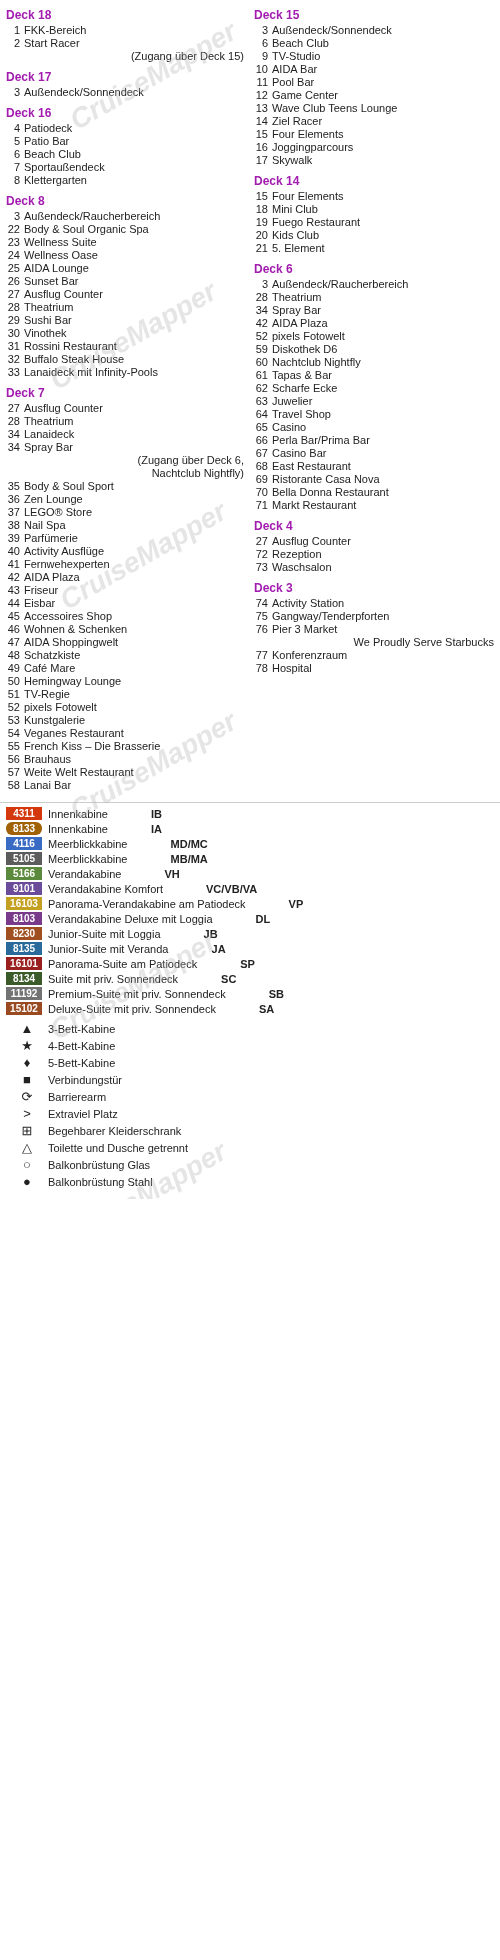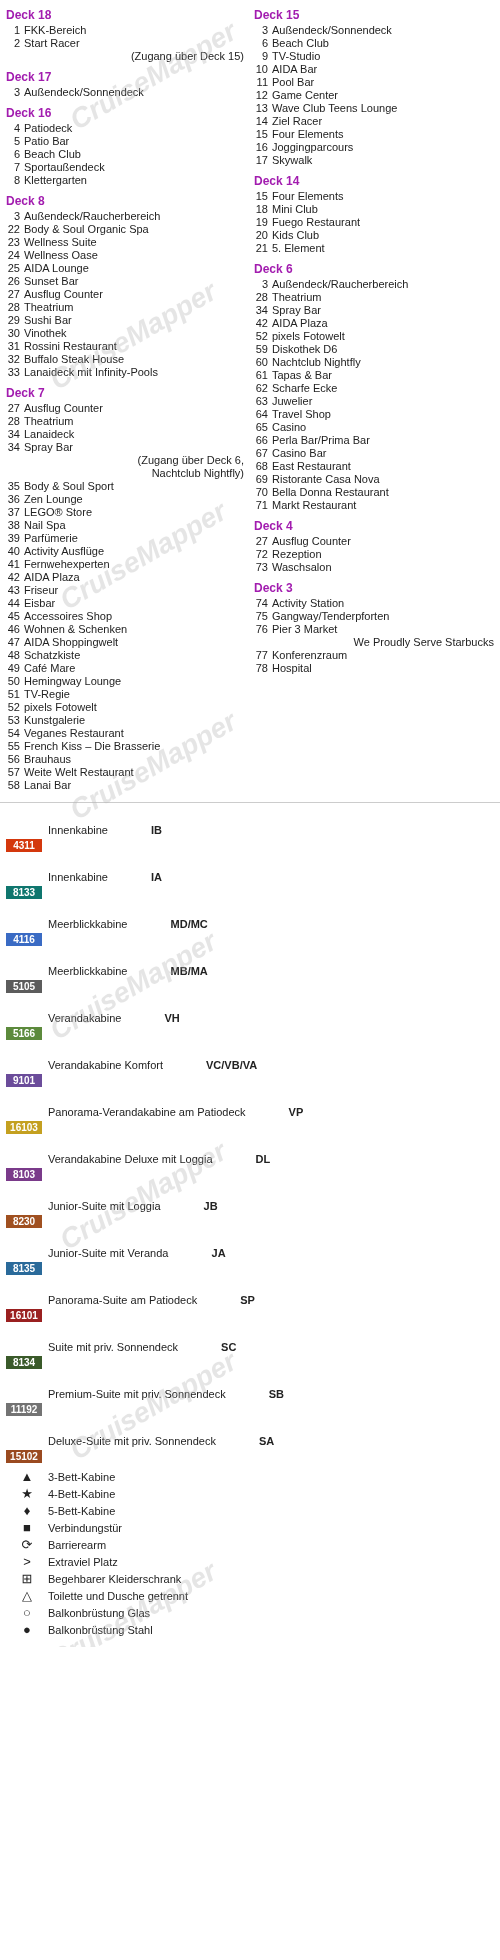--- a/index.html
+++ b/index.html
@@ -79,21 +79,20 @@
     .cabin-badge {
       display: inline-block;
       padding: 1px 4px;
       font-size: 10px;
       font-weight: bold;
       color: #fff;
       min-width: 36px;
       text-align: center;
       margin-right: 6px;
       flex-shrink: 0;
-      margin-top: 32px;
     }
     .cabin-label {
       font-size: 11px;
       color: #222;
     }
     .cabin-label b {
       font-weight: bold;
       margin-left: 40px;
     }
     .symbol-row {
@@ -524,21 +523,21 @@
     </div>
 </div>
 
 <div class="legend-section">
   <div id="cabin-legend">
       <div class="legend-row">
         <span class="cabin-badge" style="background-color: rgb(212, 56, 13);">4311</span>
         <span class="cabin-label">Innenkabine <b>IB</b></span>
       </div>
       <div class="legend-row">
-        <span class="cabin-badge" style="background-color: #0f766e;">8133</span>
+        <span class="cabin-badge" style="background-color: #a16207; border-radius: 6px;">8133</span>
         <span class="cabin-label">Innenkabine <b>IA</b></span>
       </div>
       <div class="legend-row">
         <span class="cabin-badge" style="background-color: rgb(58, 107, 196);">4116</span>
         <span class="cabin-label">Meerblickkabine <b>MD/MC</b></span>
       </div>
       <div class="legend-row">
         <span class="cabin-badge" style="background-color: rgb(92, 92, 92);">5105</span>
         <span class="cabin-label">Meerblickkabine <b>MB/MA</b></span>
       </div>

